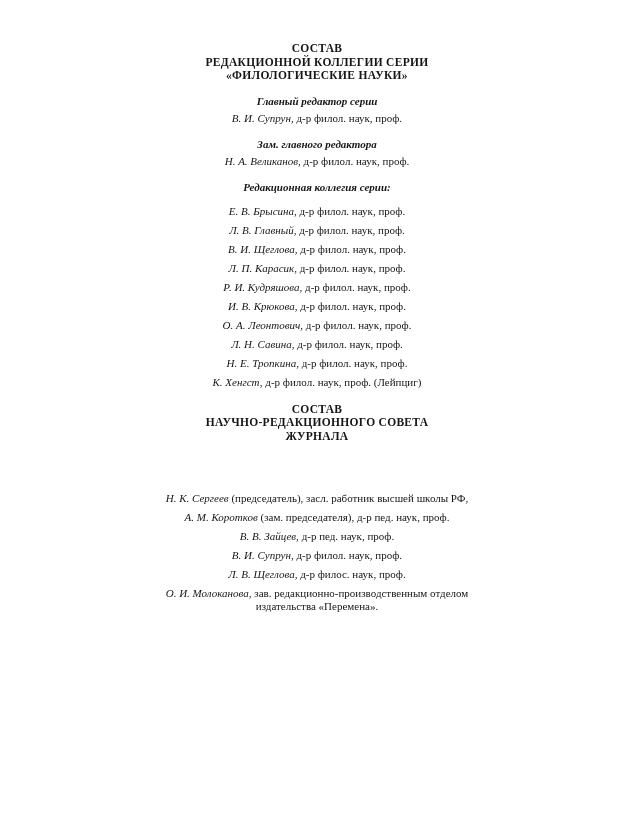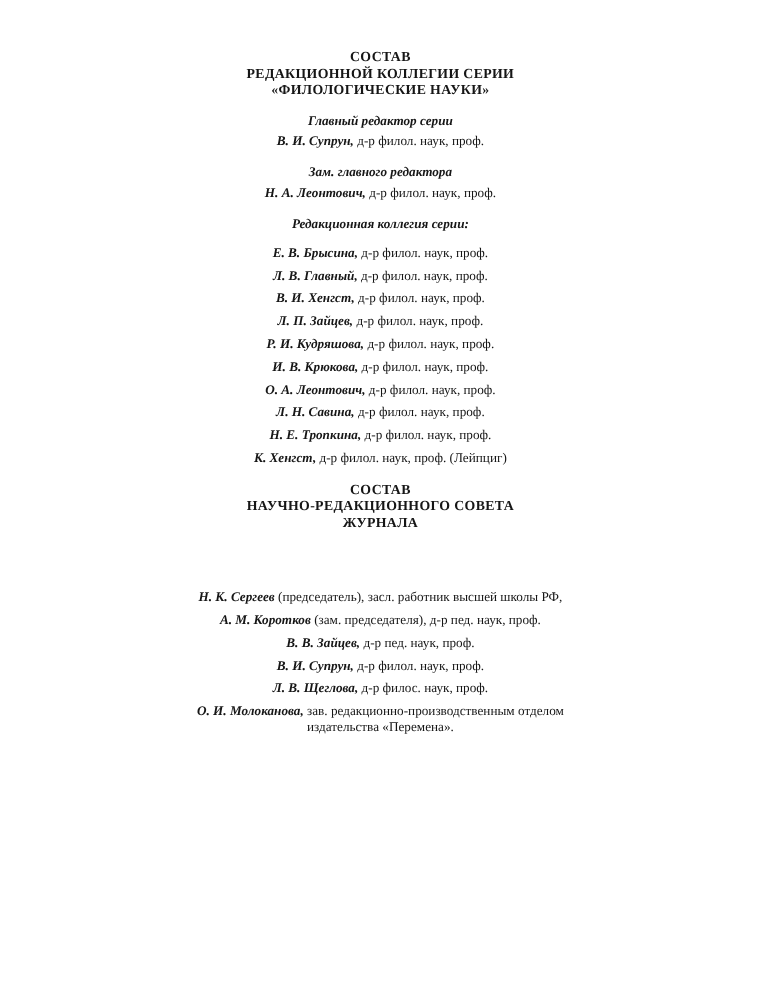--- a/index.html
+++ b/index.html
@@ -32,21 +32,21 @@
     font-size: 11px;
     margin: 13px 0 5px 0;
   }
   .entry {
     font-size: 11px;
     line-height: 13px;
     margin: 0 0 5px 0;
   }
   .board-list { margin-top: 12px; }
   .board-list .entry { margin-bottom: 6px; }
-  .name { font-style: italic; font-weight: bold; }
+  .name { font-style: italic; }
   .desc { font-style: normal; }
   .second-title { margin-top: 14px; }
   .council-list { margin-top: 50px; }
   .council-list .entry { margin-bottom: 6px; }
   .entry .cont-line { display: block; }
 </style>
 </head>
 <body>
 
 <div class="page">
@@ -58,41 +58,41 @@
   </div>
 
   <div class="subheading">Главный редактор серии</div>
   <div class="entry">
     <span class="name">В. И.  Супрун,</span>
     <span class="desc">д-р филол.  наук,  проф.</span>
   </div>
 
   <div class="subheading">Зам. главного редактора</div>
   <div class="entry">
-    <span class="name">Н. А.  Леонтович,</span>
+    <span class="name">Н. А.  Великанов,</span>
     <span class="desc">д-р филол.  наук,  проф.</span>
   </div>
 
   <div class="subheading">Редакционная коллегия серии:</div>
 
   <div class="board-list">
     <div class="entry">
       <span class="name">Е.  В.  Брысина,</span>
       <span class="desc">д-р филол.  наук,  проф.</span>
     </div>
     <div class="entry">
       <span class="name">Л. В.  Главный,</span>
       <span class="desc">д-р филол.  наук,  проф.</span>
     </div>
     <div class="entry">
-      <span class="name">В. И.  Хенгст,</span>
+      <span class="name">В. И.  Щеглова,</span>
       <span class="desc">д-р филол.  наук,  проф.</span>
     </div>
     <div class="entry">
-      <span class="name">Л. П.  Зайцев,</span>
+      <span class="name">Л. П.  Карасик,</span>
       <span class="desc">д-р  филол.  наук,  проф.</span>
     </div>
     <div class="entry">
       <span class="name">Р. И.  Кудряшова,</span>
       <span class="desc">д-р  филол.  наук,  проф.</span>
     </div>
     <div class="entry">
       <span class="name">И. В.  Крюкова,</span>
       <span class="desc">д-р  филол.  наук,  проф.</span>
     </div>

